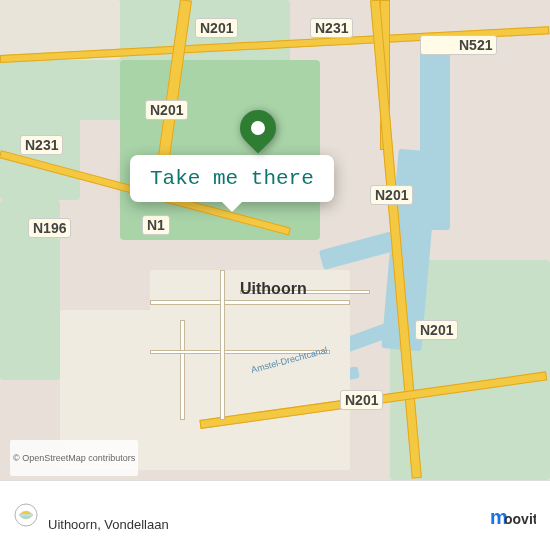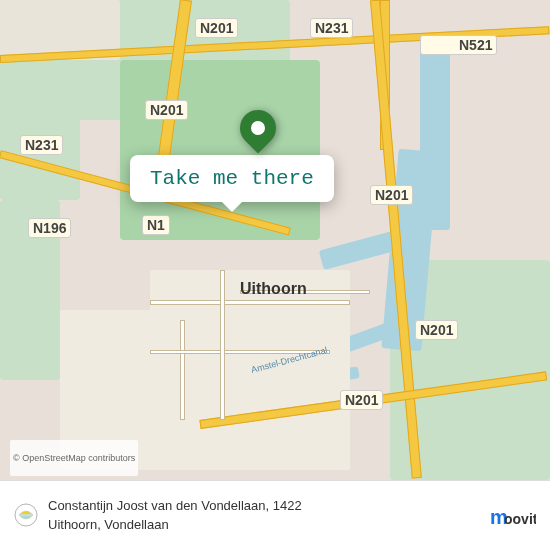--- a/index.html
+++ b/index.html
@@ -264,21 +264,21 @@
     <svg width="24" height="24" viewBox="0 0 24 24">
       <circle cx="12" cy="12" r="11" fill="white" stroke="#ccc" stroke-width="1"></circle>
       <circle cx="12" cy="12" r="11" fill="none" stroke="#aaa" stroke-width="0.5"></circle>
       <path d="M5 12 Q12 4 19 12 Q12 20 5 12Z" fill="#c8dfc8" stroke="#a0c0a0" stroke-width="0.5"></path>
       <path d="M8 10 L16 10" stroke="#f5c842" stroke-width="2"></path>
       <path d="M8 14 L16 14" stroke="#aad3df" stroke-width="1.5"></path>
     </svg>
   </div>
 
   <div id="address-text">
-    <span>Constantijn Joost van den Vondellaan, 1422</span><br>
+    <br>
     <span>Uithoorn, Vondellaan</span>
   </div>
 
   <div id="moovit-logo">
     <svg width="48" height="32" viewBox="0 0 48 32">
 
       <rect x="0" y="0" width="48" height="32" rx="4" fill="white"></rect>
       <text x="2" y="24" font-size="20" font-weight="bold" fill="#1a73e8" font-family="Arial">m</text>
       <text x="16" y="24" font-size="14" font-weight="bold" fill="#333" font-family="Arial">oovit</text>
     </svg>

